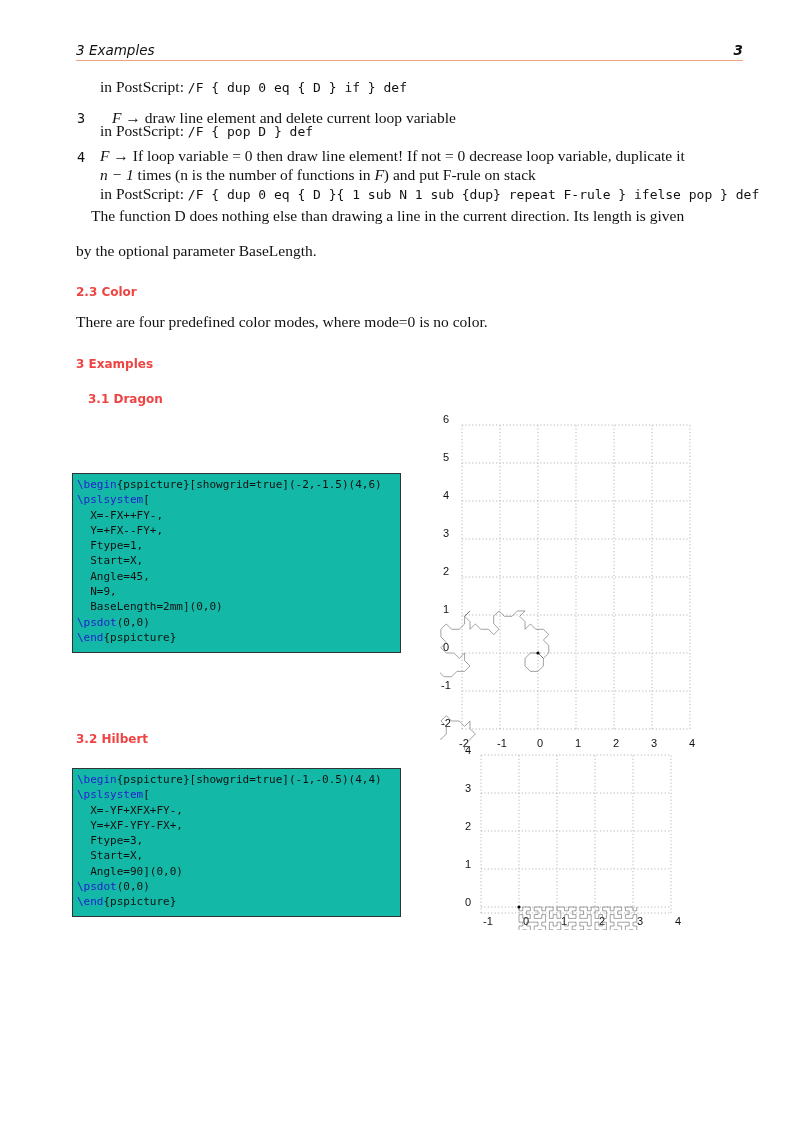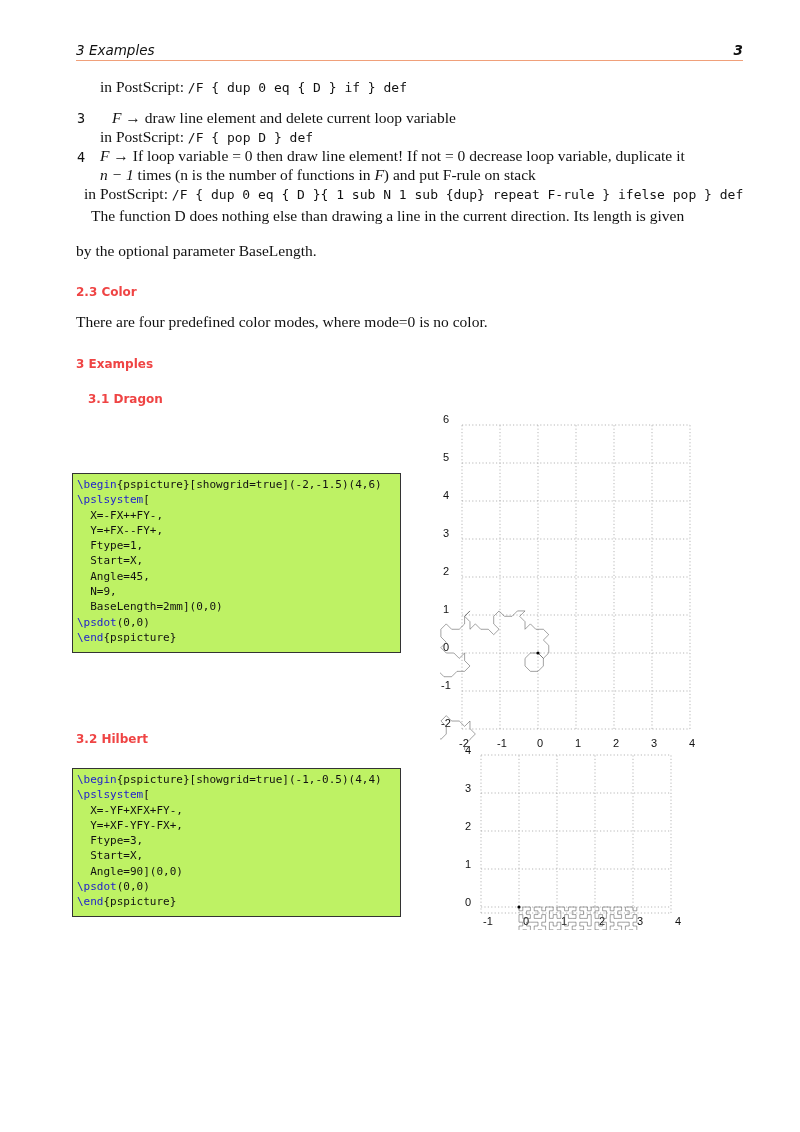--- a/index.html
+++ b/index.html
@@ -6,53 +6,53 @@
   body { width: 800px; height: 1132px; position: relative; overflow: hidden; font-family: "DejaVu Serif", serif; color: #111; }
   .abs { position: absolute; }
   .runhead { left: 76px; top: 42px; width: 667px; font-family: "DejaVu Sans", sans-serif; font-style: italic; font-size: 13.5px; }
   .runhead .pg { position: absolute; right: 0; top: 0; font-weight: bold; }
   .rule { left: 76px; top: 60px; width: 667px; height: 0; border-top: 1.5px solid #f0a07a; }
   .line { font-family: "Liberation Serif", serif; font-size: 15.5px; white-space: nowrap; }
   .mono { font-family: "DejaVu Sans Mono", monospace; font-size: 13px; }
   .it { font-style: italic; }
   .num { font-family: "DejaVu Sans Mono", monospace; font-size: 13.5px; }
   .heading { font-family: "DejaVu Sans", sans-serif; font-weight: bold; color: #ef4444; font-size: 12px; }
-  .codebox { border: 1px solid #333; background: #bef264; font-family: "DejaVu Sans Mono", monospace; font-size: 11px; line-height: 15.3px; padding: 3px 4px; box-sizing: border-box; white-space: pre; }
+  .codebox { border: 1px solid #333; background: #14b8a6; font-family: "DejaVu Sans Mono", monospace; font-size: 11px; line-height: 15.3px; padding: 3px 4px; box-sizing: border-box; white-space: pre; }
   .kw { color: #2222cc; }
   svg text { font-family: "Liberation Sans", sans-serif; font-size: 11px; fill: #111; }
 </style>
 </head>
 <body>
 
 <div class="abs runhead">
   <span>3  Examples</span>
   <span class="pg">3</span>
 </div>
 <div class="abs rule"></div>
 
 <div class="abs line" style="left:100px; top:78px;text-align:right;">
   <span>in PostScript: </span><span class="mono">/F { dup 0 eq { D } if } def</span>
 </div>
 
 <div class="abs num" style="left:77px; top:110px;">3</div>
 <div class="abs line" style="left:100px; top:109px;margin-left:12px;">
   <span class="it">F</span><span> → </span><span>draw line element and delete current loop variable</span>
 </div>
-<div class="abs line" style="left:100px; top:128px;">
+<div class="abs line" style="left:100px; top:122px;">
   <span>in PostScript: </span><span class="mono">/F { pop D } def</span>
 </div>
 
 <div class="abs num" style="left:77px; top:149px;">4</div>
 <div class="abs line" style="left:100px; top:147px;">
   <span class="it">F</span><span> → </span><span>If loop variable  = 0 then draw line element! If not = 0 decrease loop variable, duplicate it</span>
 </div>
 <div class="abs line" style="left:100px; top:166px;">
   <span class="it">n − 1</span><span> times (n is the number of functions in </span><span class="it">F</span><span>) and put F-rule on stack</span>
 </div>
-<div class="abs line" style="left:84px; top:185px;">
+<div class="abs line" style="left:100px; top:185px;">
   <span>in PostScript: </span><span class="mono">/F { dup 0 eq { D }{ 1 sub N 1 sub {dup} repeat F-rule } ifelse pop } def</span>
 </div>
 
 <div class="abs line" style="left:91px; top:207px;">The function D does nothing else than drawing a line in the current direction.  Its length is given</div>
 <div class="abs line" style="left:76px; top:242px;">by the optional parameter BaseLength.</div>
 
 <div class="abs heading" style="left:76px; top:285px;">2.3  Color</div>
 <div class="abs line" style="left:76px; top:313px;font-family:Liberation Serif, serif;">There are four predefined color modes, where mode=0 is no color.</div>
 
 <div class="abs heading" style="left:76px; top:357px;">3  Examples</div>

